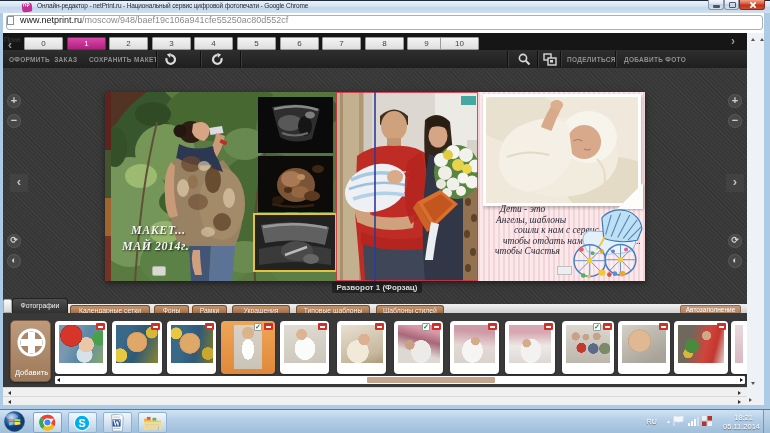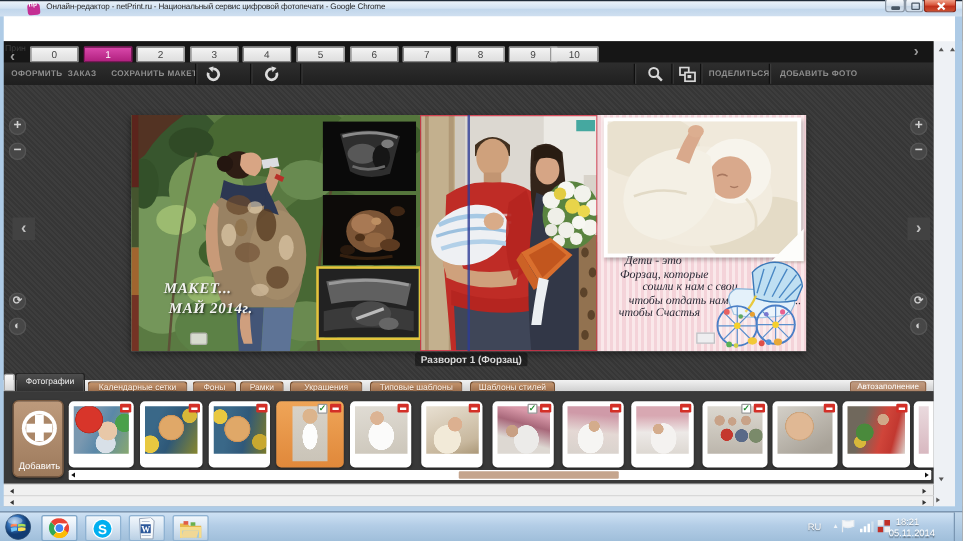--- a/index.html
+++ b/index.html
@@ -111,20 +111,25 @@
     </div>
   <div class="abs winbtn" id="btnmax">
       <div style="position:absolute; left:3.5px; top:2px; width:7px; height:6px; border:1.5px solid #4a5866; border-radius:1px;"></div>
     </div>
   <div class="abs winbtn" id="btncls">
       <svg width="8" height="8" viewBox="0 0 9 9" style="position:absolute; left:9px; top:1px;">
         <path d="M1.5,1.5 L7.5,7.5 M7.5,1.5 L1.5,7.5" stroke="#fff" stroke-width="2"></path>
       </svg>
     </div>
 
+  <div class="abs" id="addr">
+    <div id="urlbox"></div>
+    <div id="doc"></div>
+    <div id="url">www.netprint.ru<span>/moscow/948/baef19c106a941cfe55250ac80d552cf</span></div>
+  </div>
 
   <div class="abs" id="app">
     <div id="ptabs">
       <span style="position:absolute; left:4px; top:3px; color:#3f3f3f; font-size:7px;">Прин</span>
       <span class="chev" style="left:8px; top:5px;">‹</span>
       <div class="pbt" style="left:24px;">0</div>
       <div class="pbt sel" style="left:67px;">1</div>
       <div class="pbt" style="left:109px;">2</div>
       <div class="pbt" style="left:152px;">3</div>
       <div class="pbt" style="left:194px;">4</div>
@@ -227,21 +232,21 @@
           <ellipse cx="99" cy="74" rx="6" ry="5" fill="#ecd9b8" opacity=".6"></ellipse>
           <ellipse cx="103" cy="140" rx="7" ry="5" fill="#e6d2b2" opacity=".55"></ellipse>
           <ellipse cx="88" cy="90" rx="5" ry="7" fill="#8a6a42" opacity=".6"></ellipse>
           <ellipse cx="124" cy="106" rx="6" ry="10" fill="#ecd9b8" opacity=".55"></ellipse>
           <path d="M66,70 Q58,82 60,104 Q60,118 65,126 L73,124 Q67,102 70,74 z" fill="#c89a78"></path>
           <path d="M84,154 L106,154 L104,189 L86,189 z" fill="#435577"></path>
           <path d="M106,154 L130,154 L127,189 L104,189 z" fill="#5d7396"></path>
           <path d="M88,158 Q85,170 90,183 L97,183 Q95,168 95,158 z" fill="#cf9f7e"></path>
         </svg>
         <div class="vtxt" style="left:26px; top:131px;">МАКЕТ...</div>
-        <div class="vtxt" style="left:30px; top:147px;">МАЙ 2014г.</div>
+        <div class="vtxt" style="left:17px; top:147px;">МАЙ 2014г.</div>
 
         <div class="us" style="left:153px; top:5px; width:75px; height:56px;">
           <svg width="75" height="56" viewBox="0 0 75 56">
             <rect width="75" height="56" fill="#0a0a0a"></rect>
             <path d="M14,10 Q40,4 62,12 L54,42 Q36,48 22,40 z" fill="#2e2e2e"></path>
             <path d="M16,12 Q40,6 60,13" stroke="#8a8a8a" stroke-width="2.5" fill="none"></path>
             <ellipse cx="32" cy="26" rx="12" ry="8" fill="#585858"></ellipse>
             <ellipse cx="47" cy="29" rx="7" ry="10" fill="#161616"></ellipse>
             <path d="M24,36 Q36,41 50,36" stroke="#6a6a6a" stroke-width="2" fill="none"></path>
             <ellipse cx="52" cy="18" rx="5" ry="3.5" fill="#7c7c7c"></ellipse>
@@ -350,22 +355,22 @@
             <path d="M83,44 q4,-3 8,0 M93,52 q3,2 6,0" stroke="#a97860" stroke-width="1.2" fill="none"></path>
             <path d="M30,30 Q60,14 78,28 L82,60 Q70,90 40,95 Q14,90 12,65 Q12,42 30,30 z" fill="#f4f0e5"></path>
             <path d="M52,30 Q58,14 64,6 L72,10 Q66,22 62,34 z" fill="#d9a98c"></path>
             <ellipse cx="67" cy="8" rx="6" ry="5" fill="#dcae90"></ellipse>
             <path d="M20,60 Q40,52 60,58" stroke="#e2dac6" stroke-width="2" fill="none"></path>
             <path d="M105,62 Q115,72 112,88" stroke="#e6ddc9" stroke-width="2" fill="none"></path>
           </svg>
           <div class="abs" style="right:-2px; bottom:-3px; width:0; height:0; border-right:26px solid transparent; border-top:26px solid #fdfdfb; filter:drop-shadow(-1px -1px 1px rgba(120,110,90,.4)); transform:rotate(180deg);"></div>
         </div>
         <div class="rtxt" style="left:395px; top:112px;">Дети - это</div>
-        <div class="rtxt" style="left:391px; top:122.5px;">Форзац, которые</div>
-        <div class="rtxt" style="left:409px; top:133px;">сошли к нам с свои,</div>
+        <div class="rtxt" style="left:391px; top:122.5px;">Ангелы, шаблоны</div>
+        <div class="rtxt" style="left:409px; top:133px;">сошли к нам с сервис,</div>
         <div class="rtxt" style="left:398px; top:143.5px;">чтобы отдать нам свои крылья...</div>
         <div class="rtxt" style="left:390px; top:154px;">чтобы Счастья</div>
 
         <svg width="76" height="84" viewBox="0 0 76 84" style="position:absolute; left:464px; top:104px;">
           <g transform="translate(5,7) scale(0.93)">
           <path d="M10,42 Q8,34 16,30 L60,32 Q68,36 66,44 L62,52 Q36,58 14,52 z" fill="#e4f1fa" stroke="#88b4d8" stroke-width="1"></path>
           <path d="M30,16 A24 22 0 0 1 73,28 L68,40 Q48,44 32,38 z" fill="#bfdff2" stroke="#3a78b8" stroke-width="1.2"></path>
           <path d="M34,34 L40,13 M40,36 L50,11 M47,37 L60,13 M53,38 L68,18 M58,40 L72,26" stroke="#4a88c4" stroke-width="1.2"></path>
           <path d="M33,36 Q30,44 24,50" stroke="#e8c83c" stroke-width="2" fill="none"></path>
           <circle cx="17" cy="62" r="17" fill="rgba(255,255,255,.25)" stroke="#4a7ec6" stroke-width="1.6"></circle>
@@ -603,17 +608,17 @@
         <rect x="3" y="4" width="2" height="5" fill="#fff"></rect>
         <rect x="6" y="2" width="2" height="7" fill="#fff"></rect>
         <rect x="9" y="0" width="2" height="9" fill="#e8ecf0" opacity=".6"></rect>
       </svg>
       <svg width="10" height="10" viewBox="0 0 10 10" style="position:absolute; right:52px; top:6px;">
         <rect x="0" y="0" width="4.5" height="4.5" fill="#f0f0f0"></rect>
         <rect x="5.5" y="0" width="4.5" height="4.5" fill="#c03028"></rect>
         <rect x="0" y="5.5" width="4.5" height="4.5" fill="#c03028"></rect>
         <rect x="5.5" y="5.5" width="4.5" height="4.5" fill="#f0f0f0"></rect>
       </svg>
-      <div style="position:absolute; right:16px; top:3px; text-align:center; color:#fff; font-size:7.5px; text-shadow:0 1px 1px rgba(0,0,0,.45); line-height:9px;"><span style="margin-right:7px;">18:21</span><br>05.11.2014</div>
+      <div style="position:absolute; right:4px; top:3px; text-align:right; color:#fff; font-size:7.5px; text-shadow:0 1px 1px rgba(0,0,0,.45); line-height:9px;"><span style="margin-right:7px;">18:21</span><br>05.11.2014</div>
     </div>
     <div style="position:absolute; right:0; top:0; width:7px; height:24px; border-left:1px solid #7a96b2; background:linear-gradient(#c2d8ec,#9dbcd8);"></div>
   </div>
 </div>
 
 </body></html>

